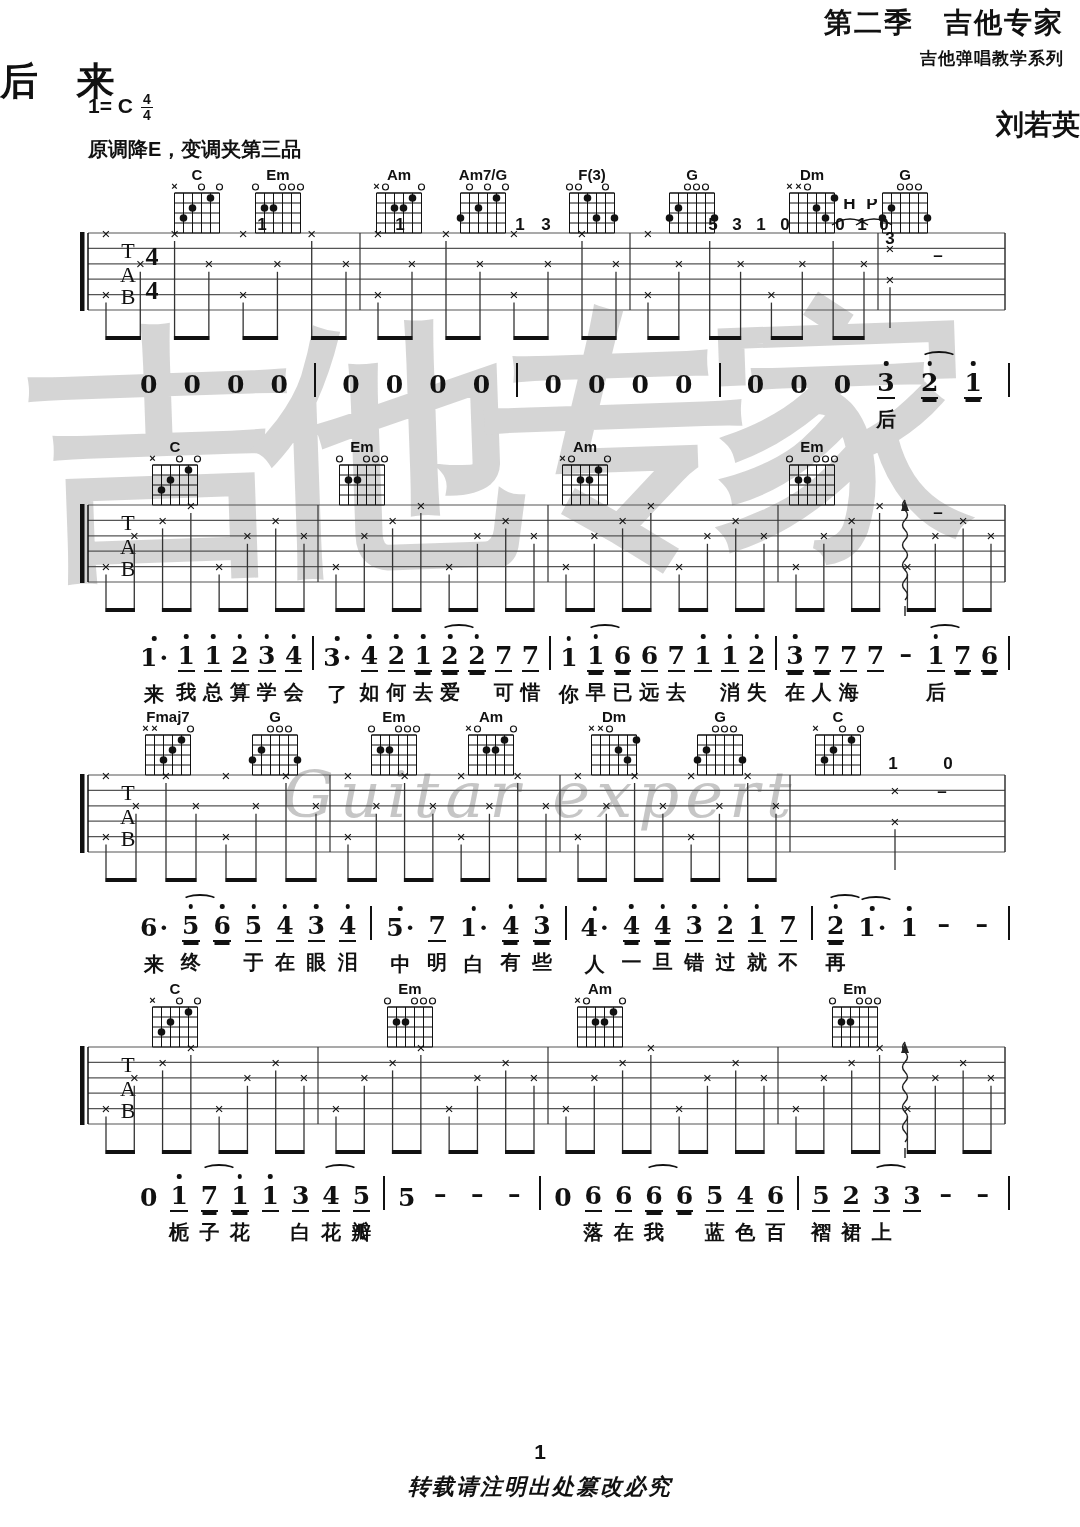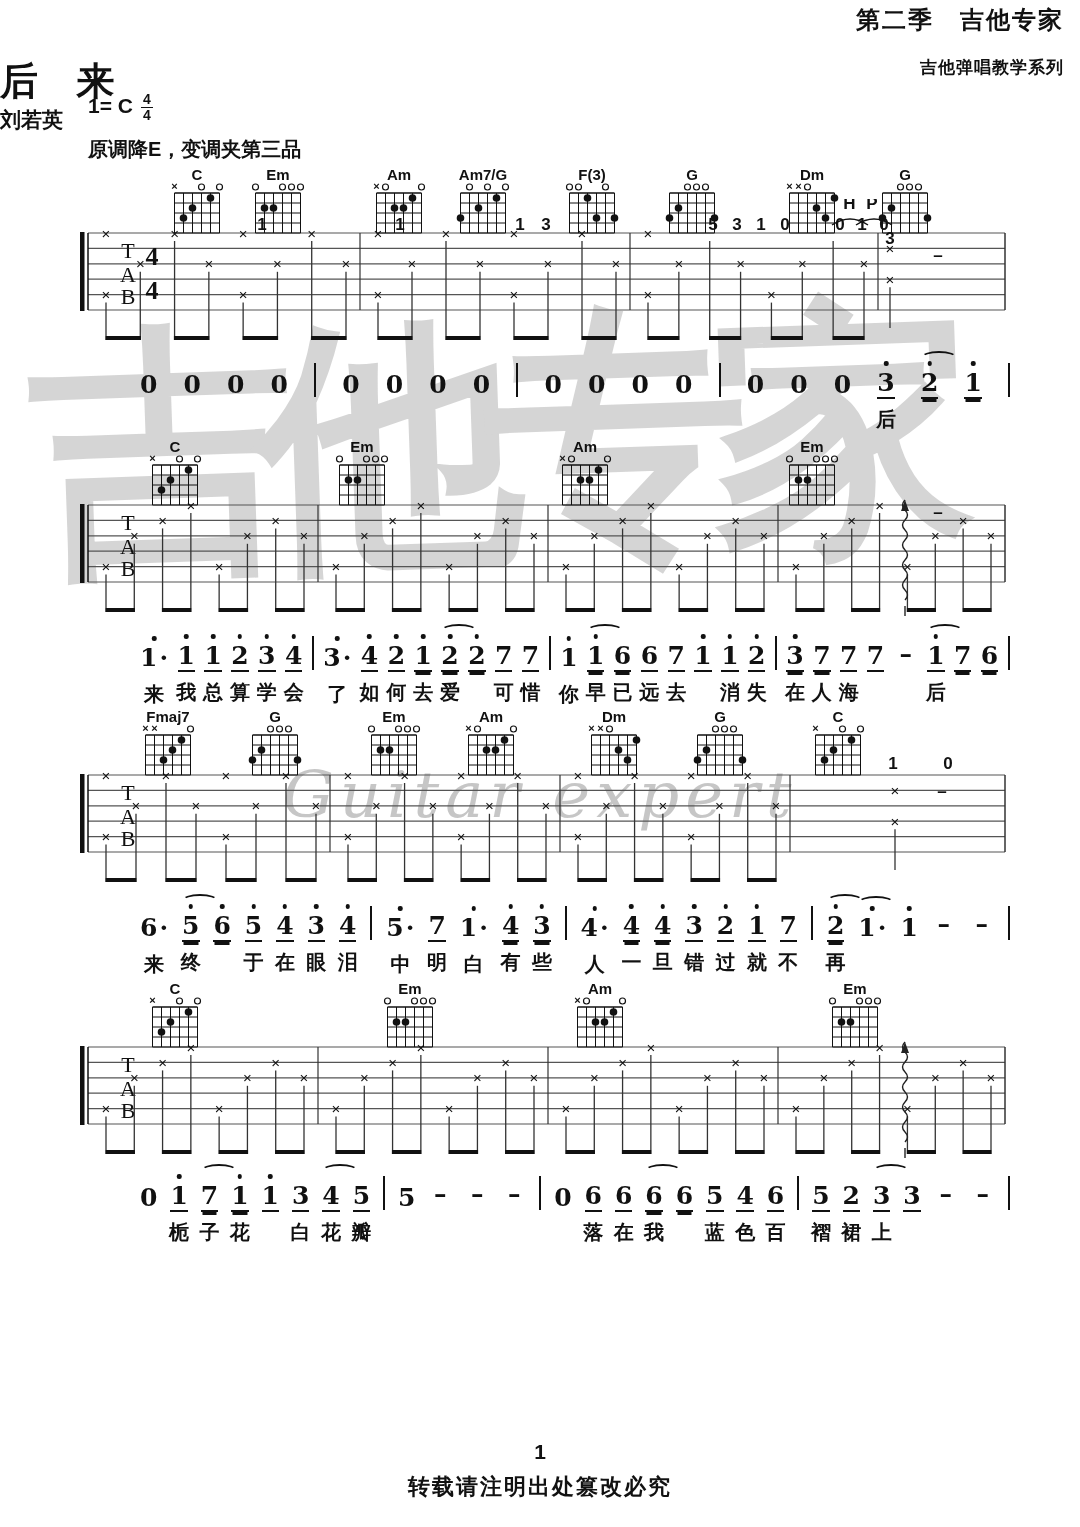--- a/index.html
+++ b/index.html
@@ -7,26 +7,26 @@
         font-family:"Liberation Sans",sans-serif;color:#111;}
   .page *{box-sizing:border-box;}
   
   .wm-cn{position:absolute;top:300px;left:30px;width:1030px;z-index:0;
          font:700 265px "DejaVu Serif",serif;color:#bcbcbc;opacity:.62;letter-spacing:-38px;
          line-height:1.05;transform:rotate(-2deg);white-space:nowrap;}
   .wm-en{position:absolute;top:758px;left:0;width:100%;text-align:center;z-index:0;
          font:italic 400 64px "DejaVu Serif",serif;color:#b9b9b9;opacity:.8;letter-spacing:6px;}
   
   .hdr{position:absolute;top:4px;right:16px;text-align:right;z-index:2;}
-  .hdr1{font-size:24px;font-weight:700;letter-spacing:2px;}
-  .hdr2{font-size:17px;font-weight:700;margin-top:20px;letter-spacing:1px;}
+  .hdr1{font-size:28px;font-weight:700;letter-spacing:2px;}
+  .hdr2{font-size:17px;font-weight:700;margin-top:5px;letter-spacing:1px;}
   .song-title{position:absolute;top:56px;left:0;width:100%;text-align:left;z-index:2;
               font-size:38px;font-weight:700;letter-spacing:14px;}
-  .artist{position:absolute;top:106px;left:0;width:100%;text-align:left;z-index:2;
-          font-size:21px;font-weight:600;}
+  .artist{position:absolute;top:106px;left:0;width:100%;text-align:right;z-index:2;
+          font-size:28px;font-weight:600;}
   .keyline{position:absolute;top:92px;left:88px;z-index:2;font-size:21px;font-weight:600;}
   .frac{display:inline-flex;flex-direction:column;vertical-align:middle;margin-left:8px;
         font-size:14px;font-weight:700;line-height:1.05;text-align:center;}
   .frac i{font-style:normal;padding:0 2px;}
   .frac i:first-child{border-bottom:1.5px solid #111;}
   .capo{position:absolute;top:136px;left:88px;z-index:2;font-size:20px;font-weight:600;text-align:right;}
   
   .staff{position:absolute;z-index:1;}
   .chordsvg{position:absolute;z-index:2;}
   
@@ -43,21 +43,21 @@
           border:2px solid transparent;border-top-color:#111;border-radius:50%;}
   .jp-lyric{position:absolute;top:36px;left:50%;transform:translateX(-50%);
             font:700 20px "Liberation Sans",sans-serif;white-space:nowrap;}
   .jp-bar{width:2px;height:34px;background:#111;margin-bottom:2px;}
   .jp-dash{font:700 25px "DejaVu Serif",serif;width:24px;text-align:center;line-height:1;
            padding-bottom:6px;}
   
   .pageno{position:absolute;top:1440px;left:0;width:100%;text-align:center;z-index:2;
           font-size:21px;font-weight:600;}
   .notice{position:absolute;top:1472px;left:0;width:100%;text-align:center;z-index:2;
-          font-size:22px;font-weight:700;letter-spacing:2px;}
+          font-size:22px;font-weight:700;letter-spacing:2px;font-style:italic;}
 </style>
 </head>
 <body>
 
 <div class="page">
   <div class="wm-cn">吉他专家</div>
   <div class="wm-en">Guitar expert</div>
 
   <div class="hdr">
     <div class="hdr1">第二季　吉他专家</div>

